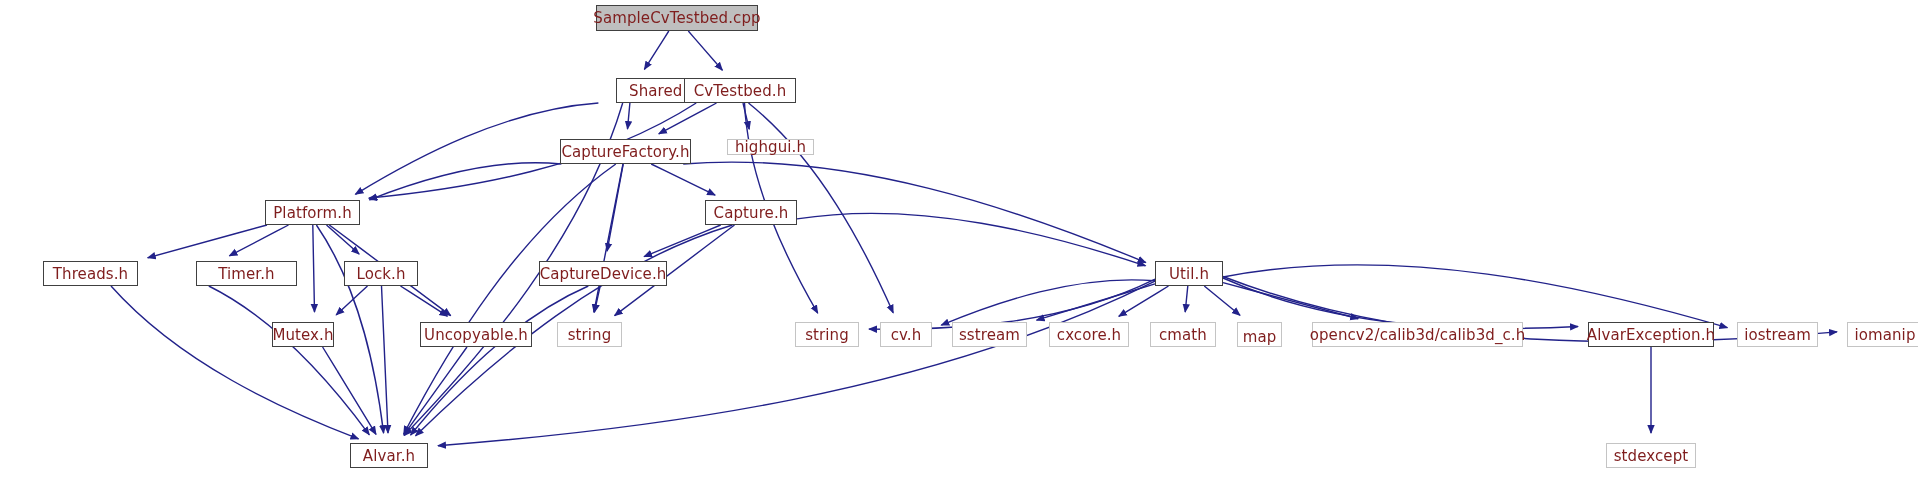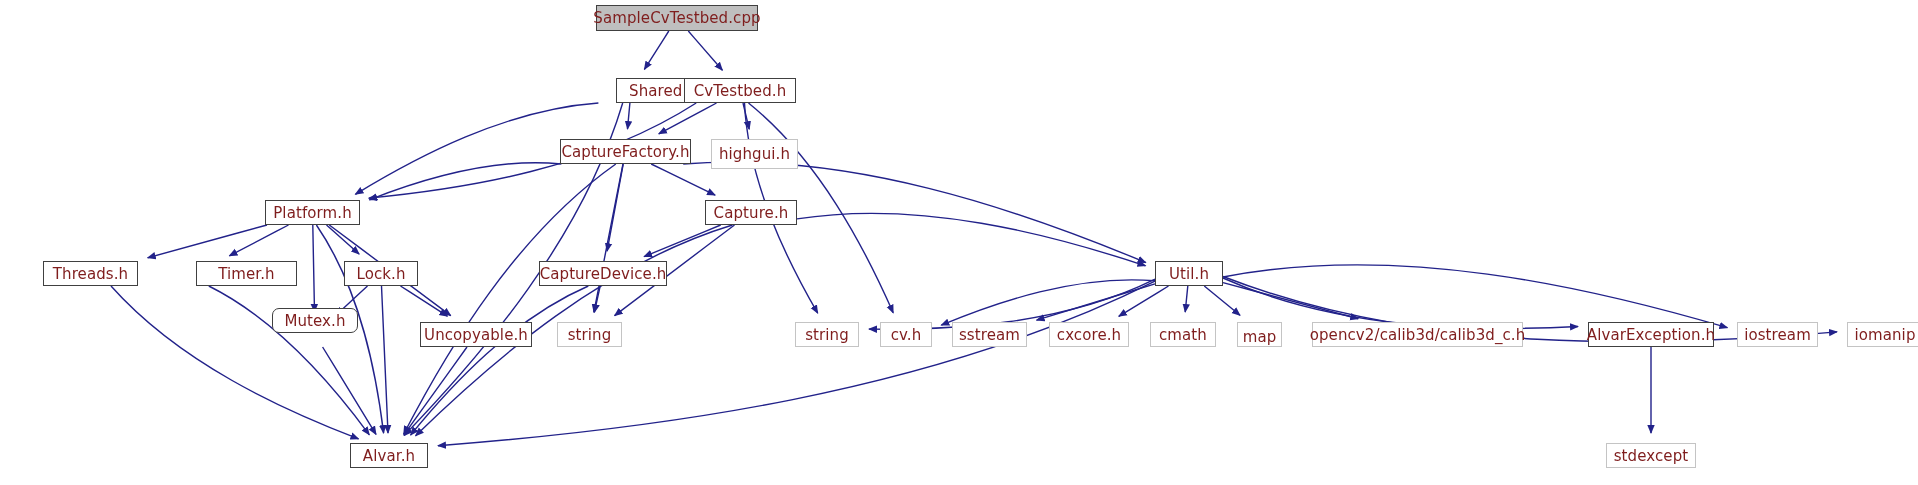--- a/index.html
+++ b/index.html
@@ -80,21 +80,21 @@
       </div>
       <div class="node hdr" style="left: 584px; top: 78px; width: 94px; height: 25px; margin-left: 32px;">
         <span>Shared.h</span>
       </div>
       <div class="node hdr" style="left: 684px; top: 78px; width: 112px; height: 25px;">
         <span>CvTestbed.h</span>
       </div>
       <div class="node hdr" style="left: 560px; top: 139px; width: 131px; height: 25px;">
         <span>CaptureFactory.h</span>
       </div>
-      <div class="node sys" style="left: 711px; top: 139px; width: 87px; height: 30px;">
+      <div class="node sys" style="left: 727px; top: 139px; width: 87px; height: 16px;">
         <span>highgui.h</span>
       </div>
       <div class="node hdr" style="left: 265px; top: 200px; width: 95px; height: 25px;">
         <span>Platform.h</span>
       </div>
       <div class="node hdr" style="left: 705px; top: 200px; width: 92px; height: 25px;">
         <span>Capture.h</span>
       </div>
       <div class="node hdr" style="left: 43px; top: 261px; width: 95px; height: 25px;">
         <span>Threads.h</span>
@@ -104,21 +104,21 @@
       </div>
       <div class="node hdr" style="left: 344px; top: 261px; width: 74px; height: 25px;">
         <span>Lock.h</span>
       </div>
       <div class="node hdr" style="left: 539px; top: 261px; width: 128px; height: 25px;">
         <span>CaptureDevice.h</span>
       </div>
       <div class="node hdr" style="left: 1155px; top: 261px; width: 68px; height: 25px;">
         <span>Util.h</span>
       </div>
-      <div class="node hdr" style="left: 272px; top: 308px; width: 86px; height: 25px; border-radius: 7px;">
+      <div class="node hdr" style="left: 272px; top: 322px; width: 62px; height: 25px;">
         <span>Mutex.h</span>
       </div>
       <div class="node hdr" style="left: 420px; top: 322px; width: 112px; height: 25px;">
         <span>Uncopyable.h</span>
       </div>
       <div class="node sys" style="left: 557px; top: 322px; width: 65px; height: 25px;">
         <span>string</span>
       </div>
       <div class="node sys" style="left: 795px; top: 322px; width: 64px; height: 25px;">
         <span>string</span>

